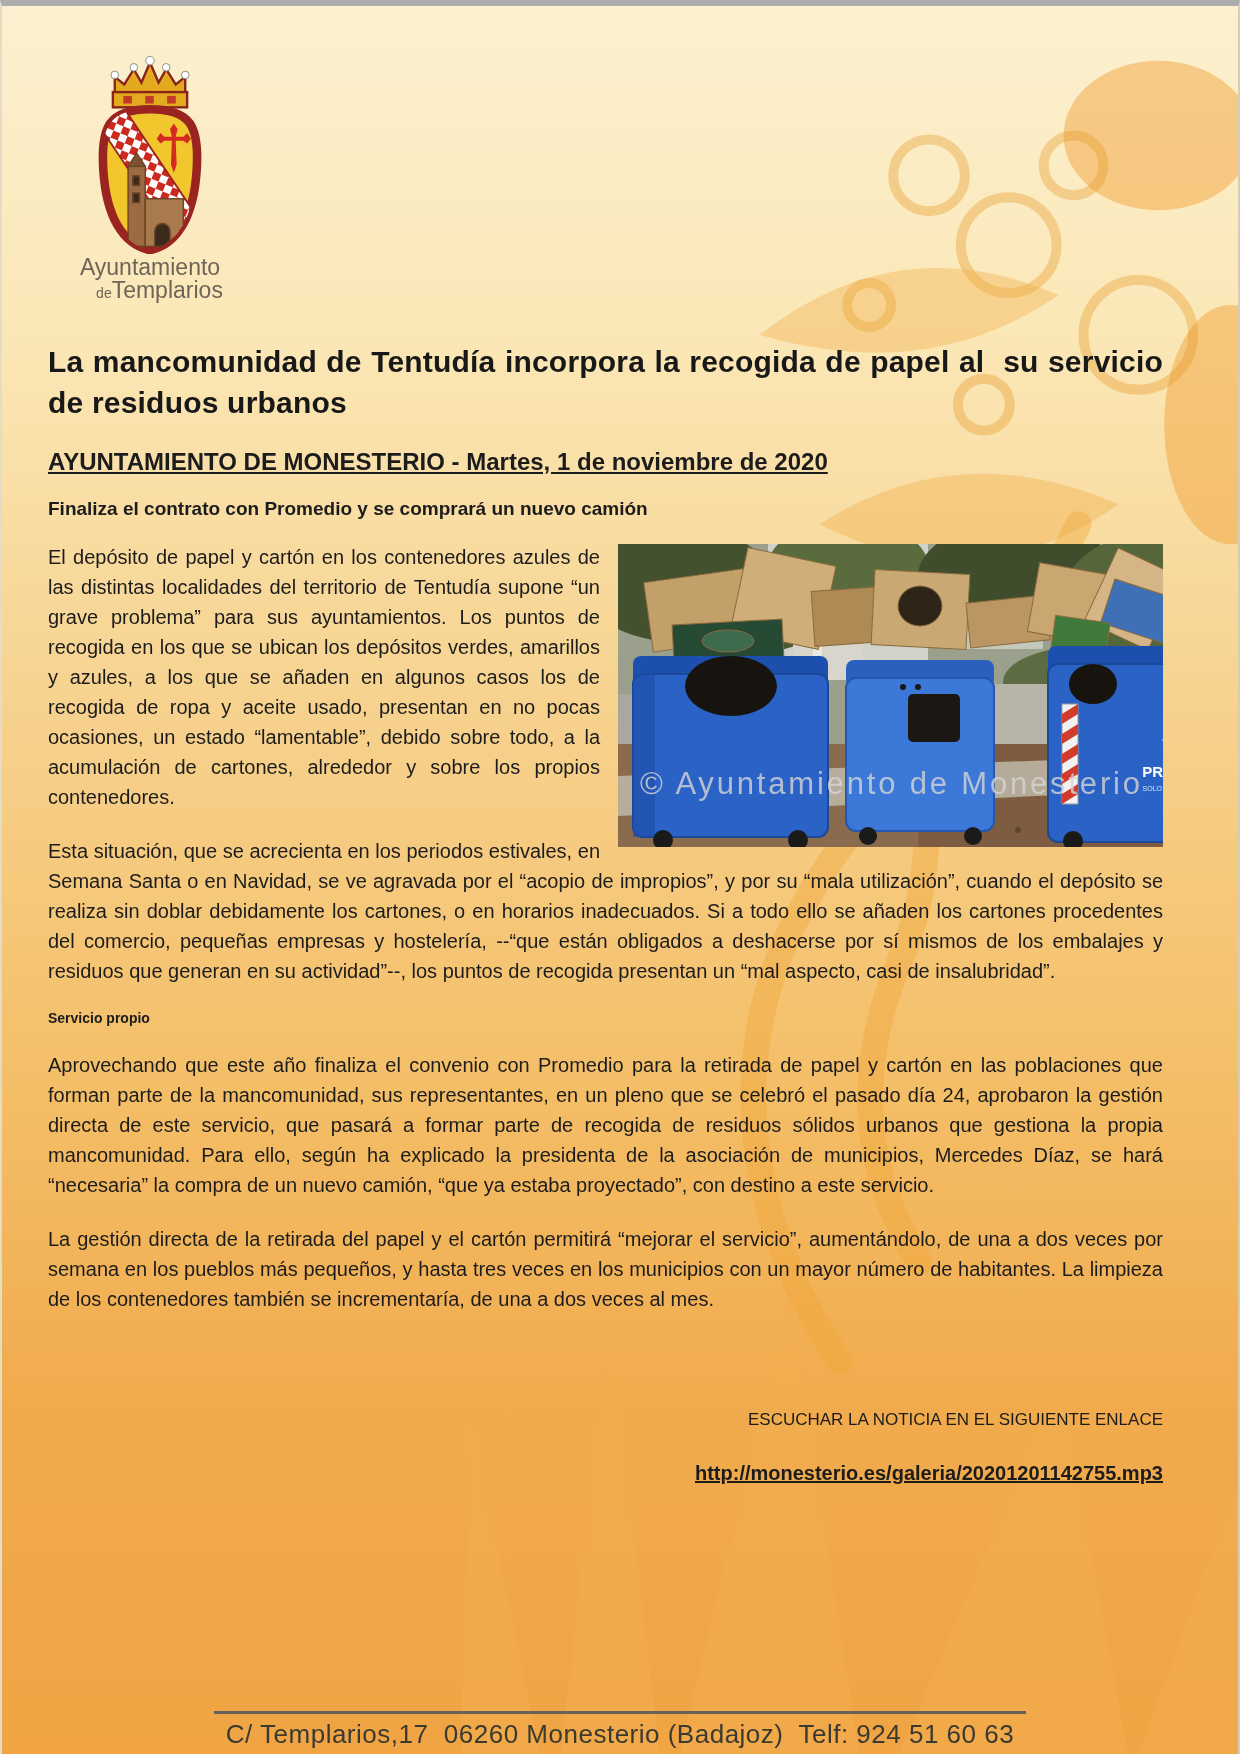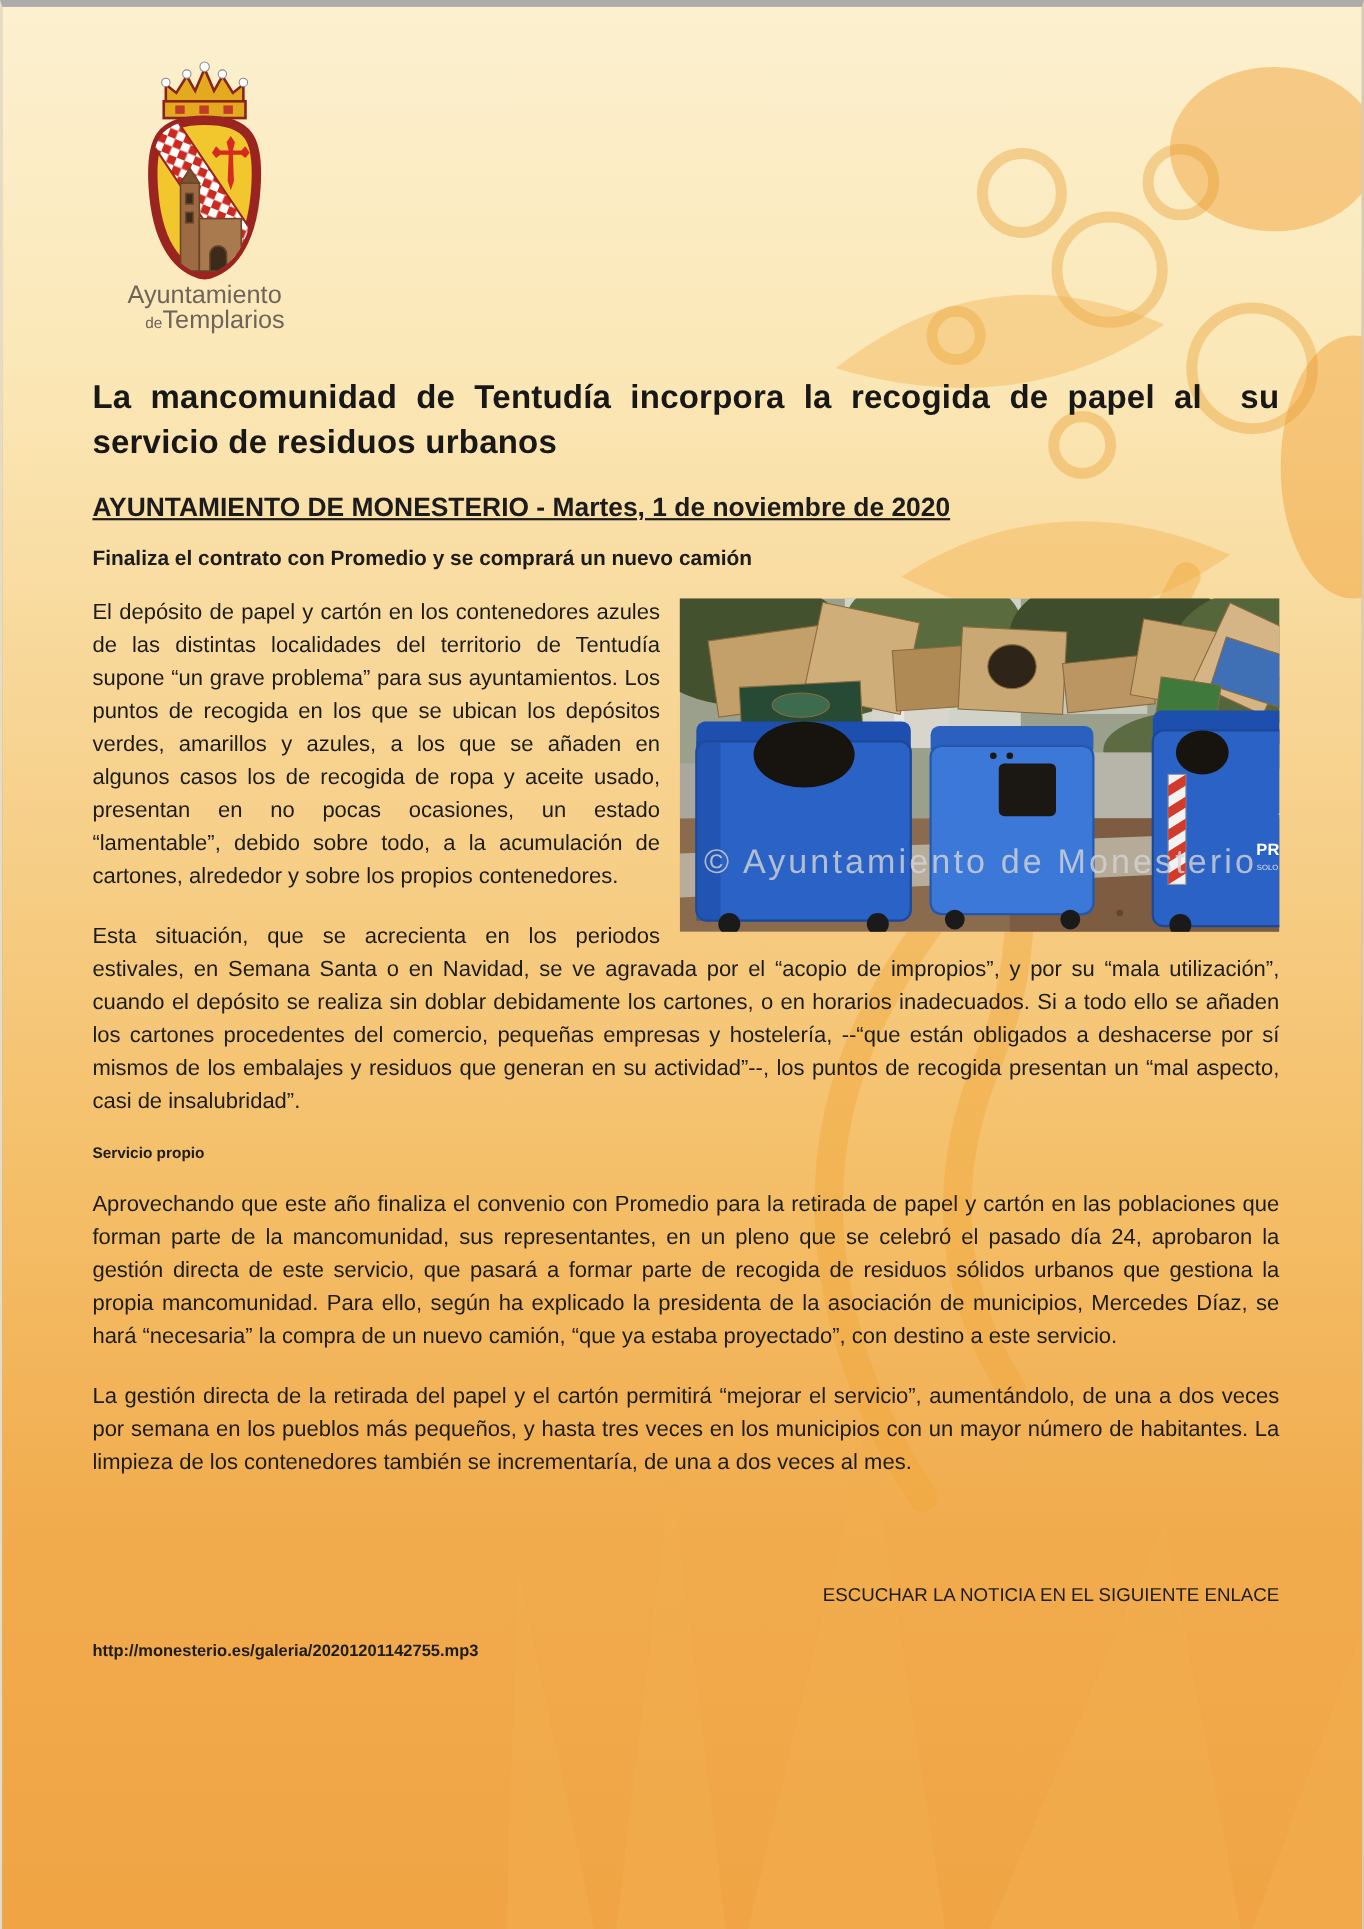--- a/index.html
+++ b/index.html
@@ -10,21 +10,21 @@
     overflow:hidden;
     box-sizing:border-box;
     border-top:6px solid #ACACAC;
     border-left:2px solid #E5DCC5;
     border-right:2px solid #D8CDB4;
     background:linear-gradient(180deg,#FCF0D0 0%,#FBE8B8 18%,#F7D492 38%,#F4BE67 62%,#F1AB4D 80%,#F0A444 100%);
     font-family:"Liberation Sans",sans-serif;
     color:#1c1c1c;
   }
   .ornament { position:absolute; left:0; top:0; width:100%; height:100%; z-index:0; }
-  .content { position:relative; z-index:1; padding:48px 75px 0 82px; }
+  .content { position:relative; z-index:1; padding:48px 75px 0 46px; }
 
   .logo { margin-left:14px; width:176px; text-align:center; }
   .crest { display:block; margin:0 auto; }
   .logo-caption { color:#6e6458; font-size:23px; line-height:1.02; margin-top:2px; }
   .logo-caption .de { font-size:14px;margin-left:19px; }
 
   .title {
     font-size:30px; font-weight:bold; line-height:1.38;
     text-align:justify; white-space:pre-wrap; letter-spacing:0.2px;
     margin:38px 0 24px 0; color:#181818;
@@ -32,21 +32,21 @@
   .dateline { font-size:24px; font-weight:bold; text-decoration:underline; margin:0 0 22px 0; }
   .subhead  { font-size:19px; font-weight:bold; margin:0 0 22px 0; }
 
   .photo { float:right; width:545px; height:303px; margin:2px 0 12px 18px; }
   .photo svg { display:block; width:100%; height:100%; }
 
   p.body { font-size:20px; line-height:1.5; text-align:justify; margin:0 0 24px 0; }
   .section-head { font-size:14px; font-weight:bold; margin:6px 0 24px 0; }
 
   .audio-cta { text-align:right; font-weight:normal; font-size:17px; margin:96px 0 0 0; }
-  .audio-url { text-align:left; font-weight:bold; font-size:15px; margin:32px 0 0 0; cursor:pointer; }
+  .audio-url { text-align:right; font-weight:bold; font-size:20px; margin:32px 0 0 0; cursor:pointer;text-decoration:underline; }
 
   .footer { position:absolute; left:0; right:0; bottom:4px; z-index:1; text-align:center; }
   .footer-rule { width:812px; margin:0 auto 5px auto; border-top:3px solid #63635a; }
   .footer-address {
     font-size:26px; color:#3a3a31; letter-spacing:0.5px; white-space:pre-wrap;
   }
 </style>
 </head>
 <body>
 
@@ -227,14 +227,18 @@
     <div class="section-head">Servicio propio</div>
 
     <p class="body">Aprovechando que este año finaliza el convenio con Promedio para la retirada de papel y cartón en las poblaciones que forman parte de la mancomunidad, sus representantes, en un pleno que se celebró el pasado día 24, aprobaron la gestión directa de este servicio, que pasará a formar parte de recogida de residuos sólidos urbanos que gestiona la propia mancomunidad. Para ello, según ha explicado la presidenta de la asociación de municipios, Mercedes Díaz, se hará “necesaria” la compra de un nuevo camión, “que ya estaba proyectado”, con destino a este servicio.</p>
     <p class="body">La gestión directa de la retirada del papel y el cartón permitirá “mejorar el servicio”, aumentándolo, de una a dos veces por semana en los pueblos más pequeños, y hasta tres veces en los municipios con un mayor número de habitantes. La limpieza de los contenedores también se incrementaría, de una a dos veces al mes.</p>
 
     <div class="audio-cta">ESCUCHAR LA NOTICIA EN EL SIGUIENTE ENLACE</div>
     <div class="audio-url">http://monesterio.es/galeria/20201201142755.mp3</div>
 
   </div>
 
+  <div class="footer">
+    <div class="footer-rule"></div>
+    <div class="footer-address">C/ Templarios,17  06260 Monesterio (Badajoz)  Telf: 924 51 60 63</div>
+  </div>
 
 </div>
 
 </body></html>

